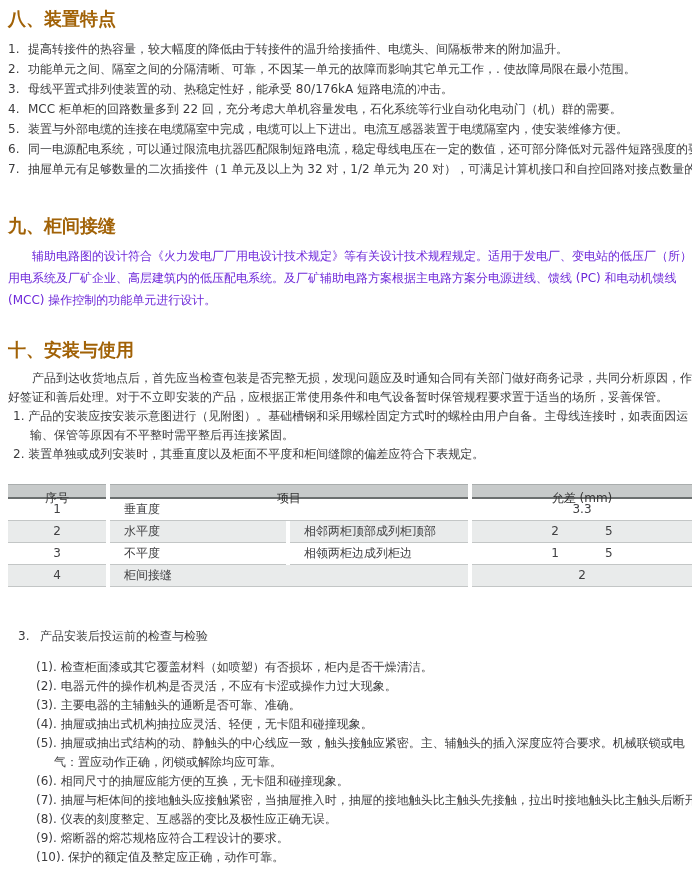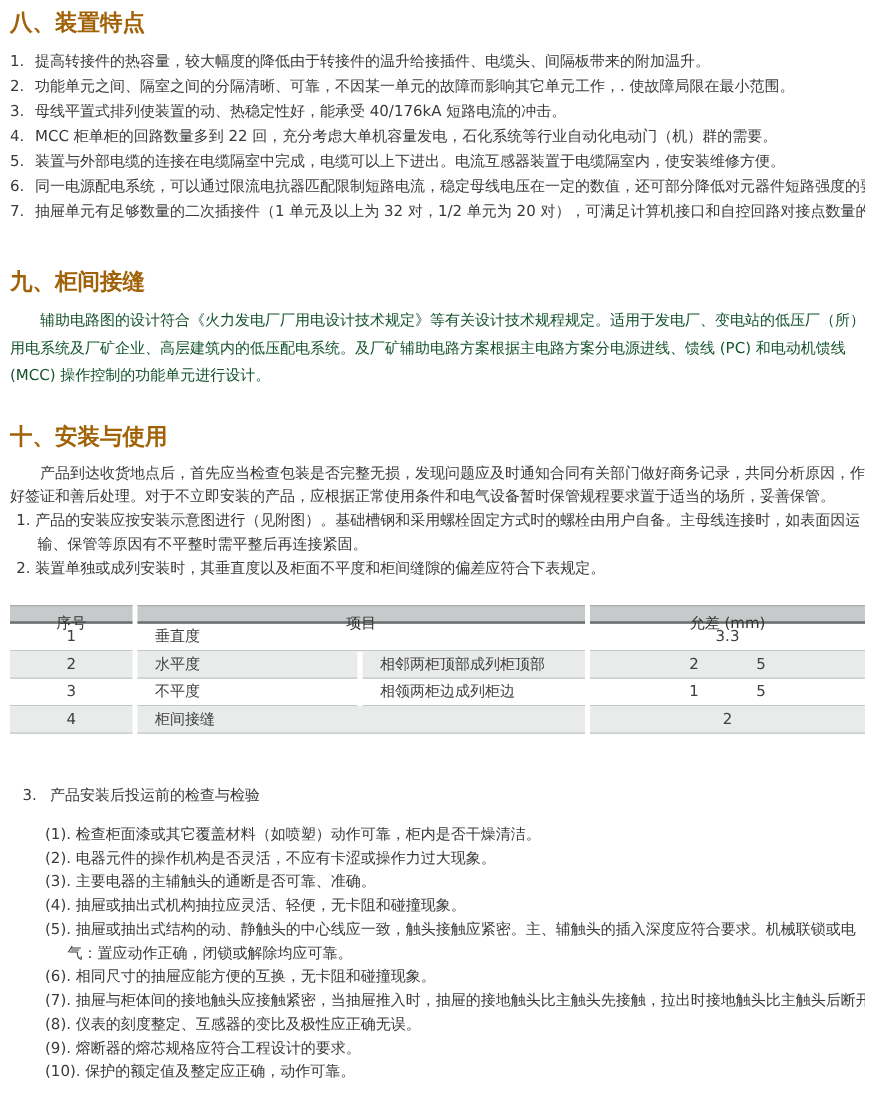--- a/index.html
+++ b/index.html
@@ -17,21 +17,21 @@
   #h9{margin-top:36px;}
   #h10{margin-top:28px;}
 
   .feat-list{margin-top:9px;}
   .feat-item{display:flex;font-size:12px;line-height:20px;}
   .feat-item .num{flex:0 0 20px;}
   .feat-item .txt{flex:1;white-space:nowrap;overflow:hidden;}
 
   .para{
     font-size:12px;line-height:22px;margin:8px 0 0 0;text-indent:2em;
-    color:#14532d;
+    color:#6d28d9;
   }
   .intro{
     font-size:12px;line-height:18.5px;margin:8px 0 0 0;text-indent:2em;
   }
   .inst-item{
     font-size:12px;line-height:18.5px;padding-left:22px;text-indent:-17px;
     margin-top:1px;
   }
 
   
@@ -74,21 +74,21 @@
     <div class="feat-item">
         <span class="num">1.</span>
         <span class="txt">提高转接件的热容量，较大幅度的降低由于转接件的温升给接插件、电缆头、间隔板带来的附加温升。</span>
       </div>
     <div class="feat-item">
         <span class="num">2.</span>
         <span class="txt">功能单元之间、隔室之间的分隔清晰、可靠，不因某一单元的故障而影响其它单元工作，. 使故障局限在最小范围。</span>
       </div>
     <div class="feat-item">
         <span class="num">3.</span>
-        <span class="txt">母线平置式排列使装置的动、热稳定性好，能承受 40/176kA 短路电流的冲击。</span>
+        <span class="txt">母线平置式排列使装置的动、热稳定性好，能承受 80/176kA 短路电流的冲击。</span>
       </div>
     <div class="feat-item">
         <span class="num">4.</span>
         <span class="txt">MCC 柜单柜的回路数量多到 22 回，充分考虑大单机容量发电，石化系统等行业自动化电动门（机）群的需要。</span>
       </div>
     <div class="feat-item">
         <span class="num">5.</span>
         <span class="txt">装置与外部电缆的连接在电缆隔室中完成，电缆可以上下进出。电流互感器装置于电缆隔室内，使安装维修方便。</span>
       </div>
     <div class="feat-item">
@@ -141,21 +141,21 @@
     <div class="tcell td c row-alt">4</div>
     <div class="tcell td l span2 row-alt">柜间接缝</div>
     <div class="tcell td c row-alt">2</div>
   </div>
 
   <div class="check-title">
     <span class="num">3.</span>
     <span>产品安装后投运前的检查与检验</span>
   </div>
   <div class="check-list">
-    <div class="check-item oneline"><span>(1).</span> <span>检查柜面漆或其它覆盖材料（如喷塑）动作可靠，柜内是否干燥清洁。</span></div>
+    <div class="check-item oneline"><span>(1).</span> <span>检查柜面漆或其它覆盖材料（如喷塑）有否损坏，柜内是否干燥清洁。</span></div>
     <div class="check-item oneline"><span>(2).</span> <span>电器元件的操作机构是否灵活，不应有卡涩或操作力过大现象。</span></div>
     <div class="check-item oneline"><span>(3).</span> <span>主要电器的主辅触头的通断是否可靠、准确。</span></div>
     <div class="check-item oneline"><span>(4).</span> <span>抽屉或抽出式机构抽拉应灵活、轻便，无卡阻和碰撞现象。</span></div>
     <div class="check-item"><span>(5).</span> <span>抽屉或抽出式结构的动、静触头的中心线应一致，触头接触应紧密。主、辅触头的插入深度应符合要求。机械联锁或电气：置应动作正确，闭锁或解除均应可靠。</span></div>
     <div class="check-item oneline"><span>(6).</span> <span>相同尺寸的抽屉应能方便的互换，无卡阻和碰撞现象。</span></div>
     <div class="check-item oneline"><span>(7).</span> <span>抽屉与柜体间的接地触头应接触紧密，当抽屉推入时，抽屉的接地触头比主触头先接触，拉出时接地触头比主触头后断开。</span></div>
     <div class="check-item oneline"><span>(8).</span> <span>仪表的刻度整定、互感器的变比及极性应正确无误。</span></div>
     <div class="check-item oneline"><span>(9).</span> <span>熔断器的熔芯规格应符合工程设计的要求。</span></div>
     <div class="check-item oneline"><span>(10).</span> <span>保护的额定值及整定应正确，动作可靠。</span></div>
 

